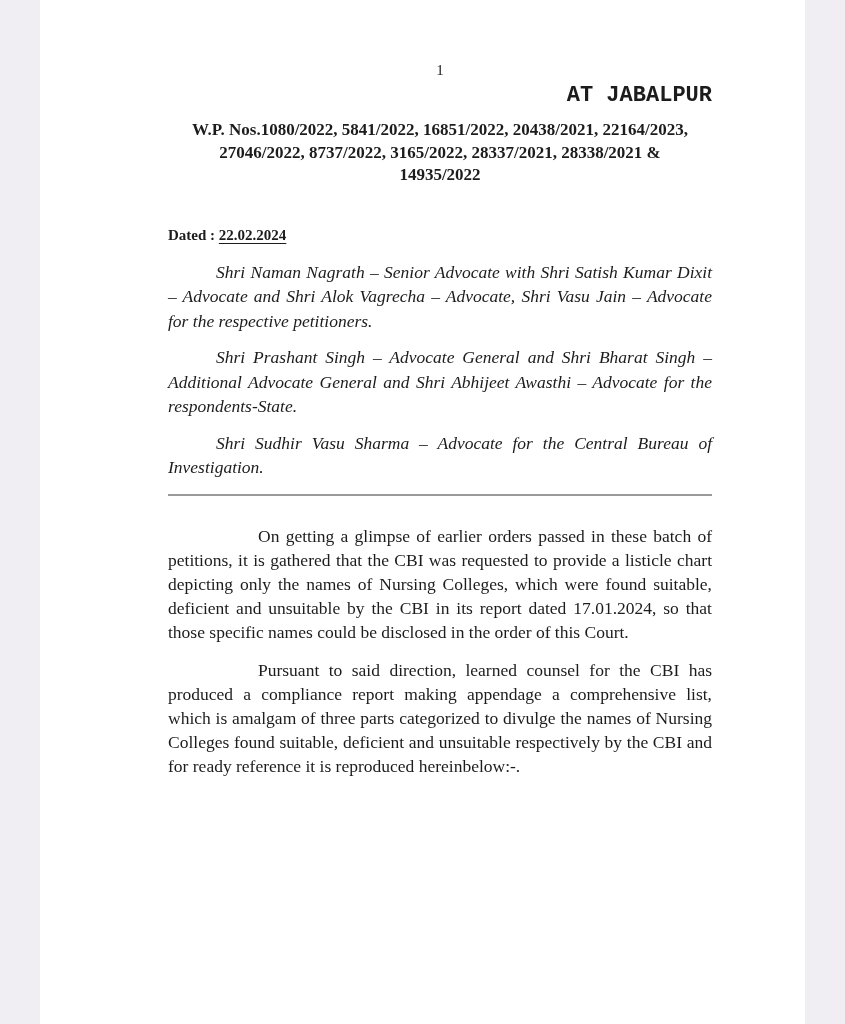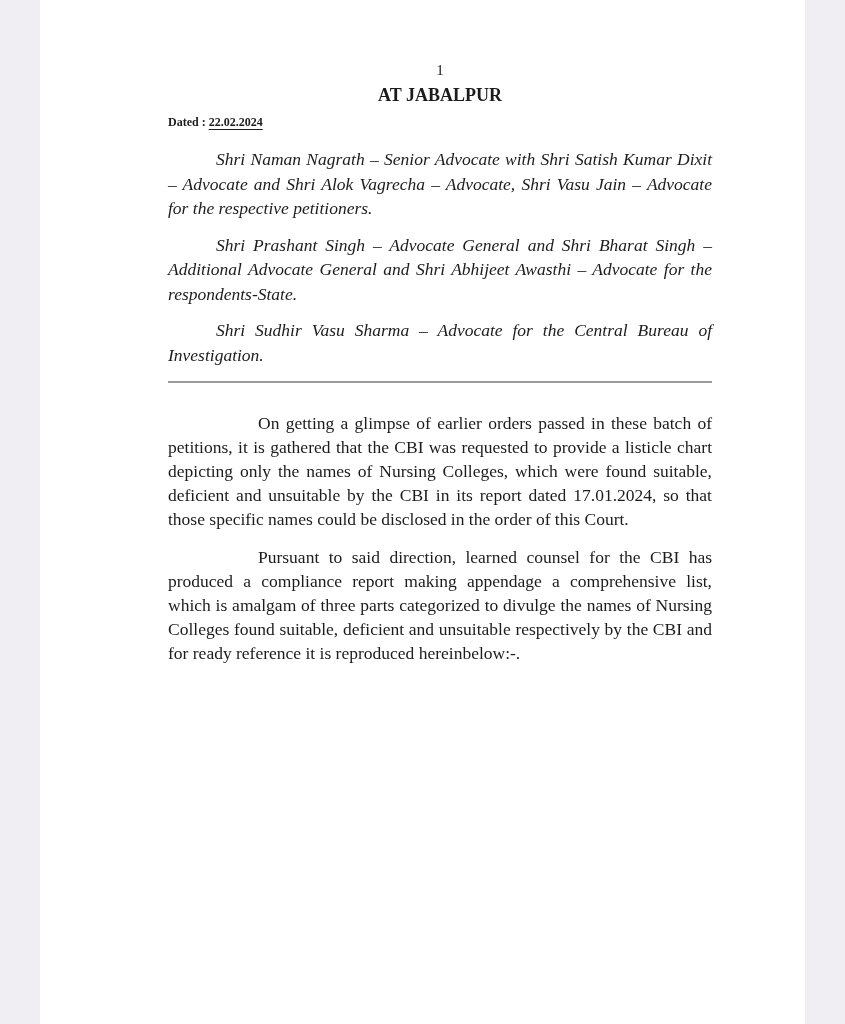--- a/index.html
+++ b/index.html
@@ -47,36 +47,38 @@
   .court-title {
     margin: 26px 0 0 0;
     text-align: center;
     font-size: 20.5px;
     font-weight: bold;
     word-spacing: 9px;
     line-height: 29px;
     letter-spacing: 0.2px;
   }
   .court-subtitle {
-    text-align: center;
-    font-size: 18px;
+    text-align: right;
+    font-size: 22px;
     font-weight: bold;
     line-height: 29px;
+    font-family: Liberation Mono, monospace;
   }
 
   .case-numbers {
     margin-top: 9px;
     text-align: center;
     font-weight: bold;
     font-size: 17px;
     line-height: 22.5px;
   }
 
   .dated {
-    font-size: 12px;
+    margin-top: 36px;
+    font-size: 15px;
     font-weight: bold;
     line-height: 25px;
   }
   .dated .date { text-decoration: underline; text-underline-offset: 3px; }
 
   .appearances { margin-top: 10px; }
   p.appearance {
     margin: 12px 0 6px 0;
     font-style: italic;
     font-size: 17.5px;
@@ -108,20 +110,25 @@
   <div class="side-strip left"></div>
 
   <div class="page">
     <div class="content">
 
       <div class="page-number">1</div>
 
 
       <div class="court-subtitle">AT JABALPUR</div>
 
+      <div class="case-numbers">
+        <div>W.P. Nos.1080/2022, 5841/2022, 16851/2022, 20438/2021, 22164/2023,</div>
+        <div>27046/2022, 8737/2022, 3165/2022, 28337/2021, 28338/2021 &amp;</div>
+        <div>14935/2022</div>
+      </div>
 
       <div class="dated">
         <span>Dated :</span>
         <span class="date">22.02.2024</span>
       </div>
 
       <div class="appearances">
         <p class="appearance">Shri Naman Nagrath – Senior Advocate with Shri Satish Kumar Dixit – Advocate and Shri Alok Vagrecha – Advocate, Shri Vasu Jain – Advocate for the respective petitioners.</p>
         <p class="appearance">Shri Prashant Singh – Advocate General and Shri Bharat Singh – Additional Advocate General and Shri Abhijeet Awasthi – Advocate for the respondents-State.</p>
         <p class="appearance">Shri Sudhir Vasu Sharma – Advocate for the Central Bureau of Investigation.</p>

